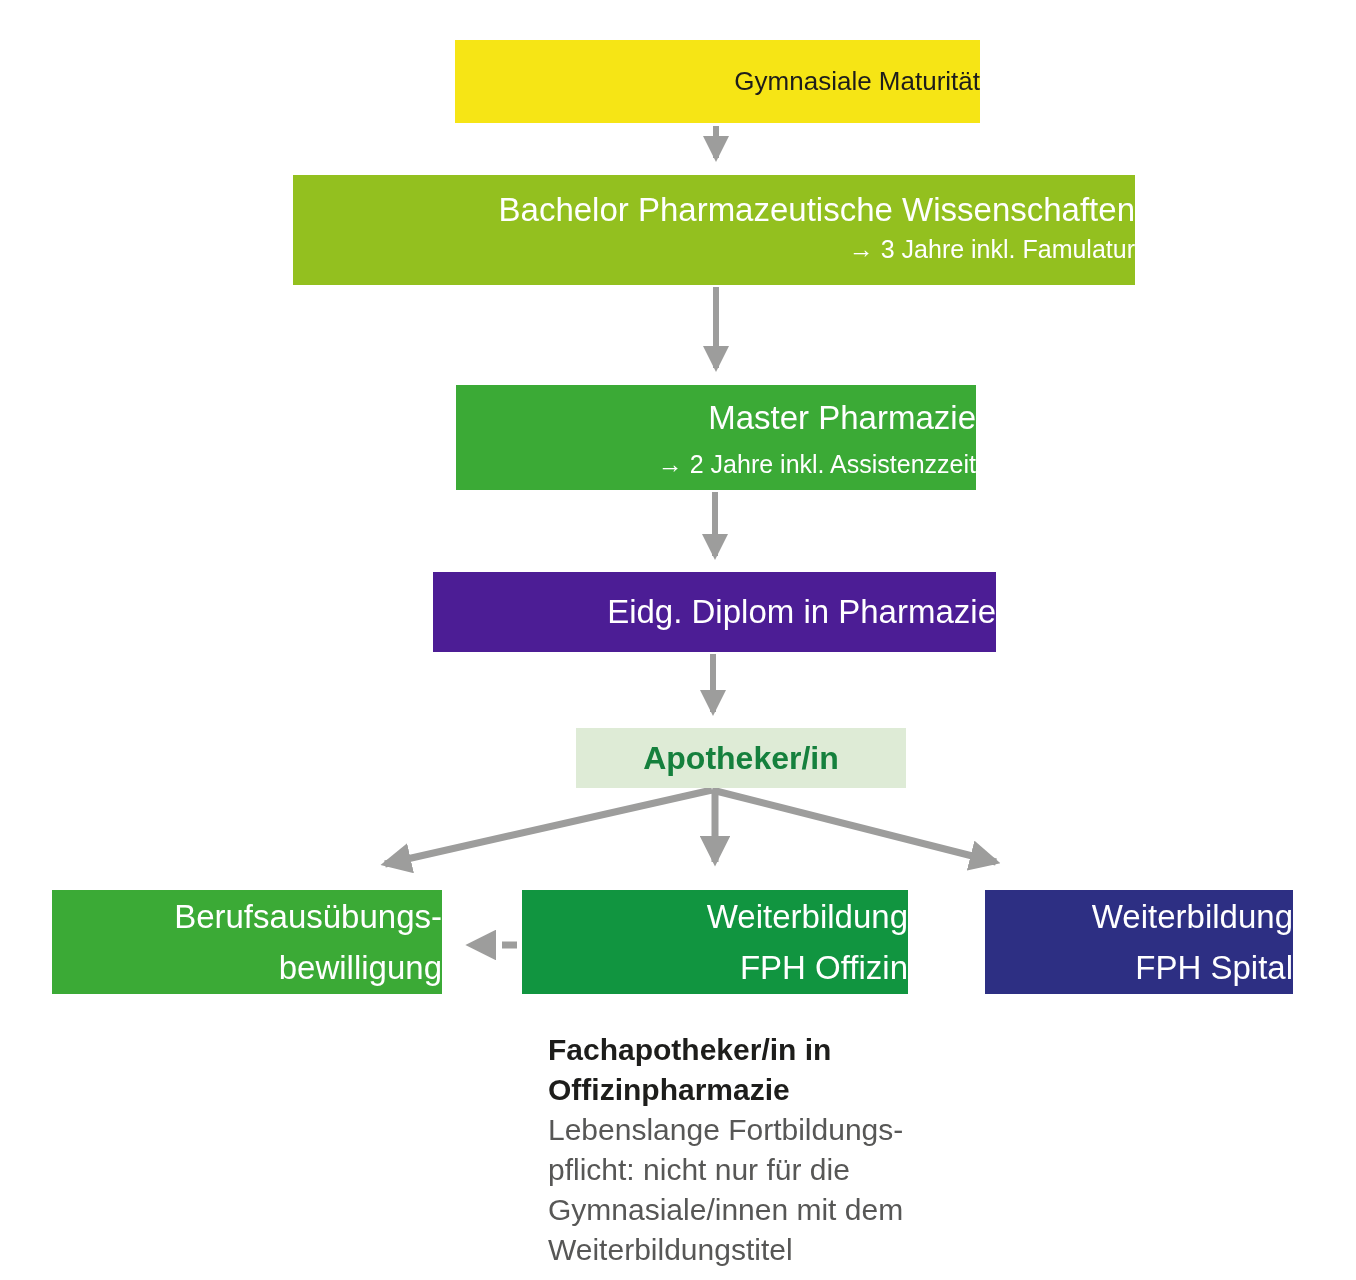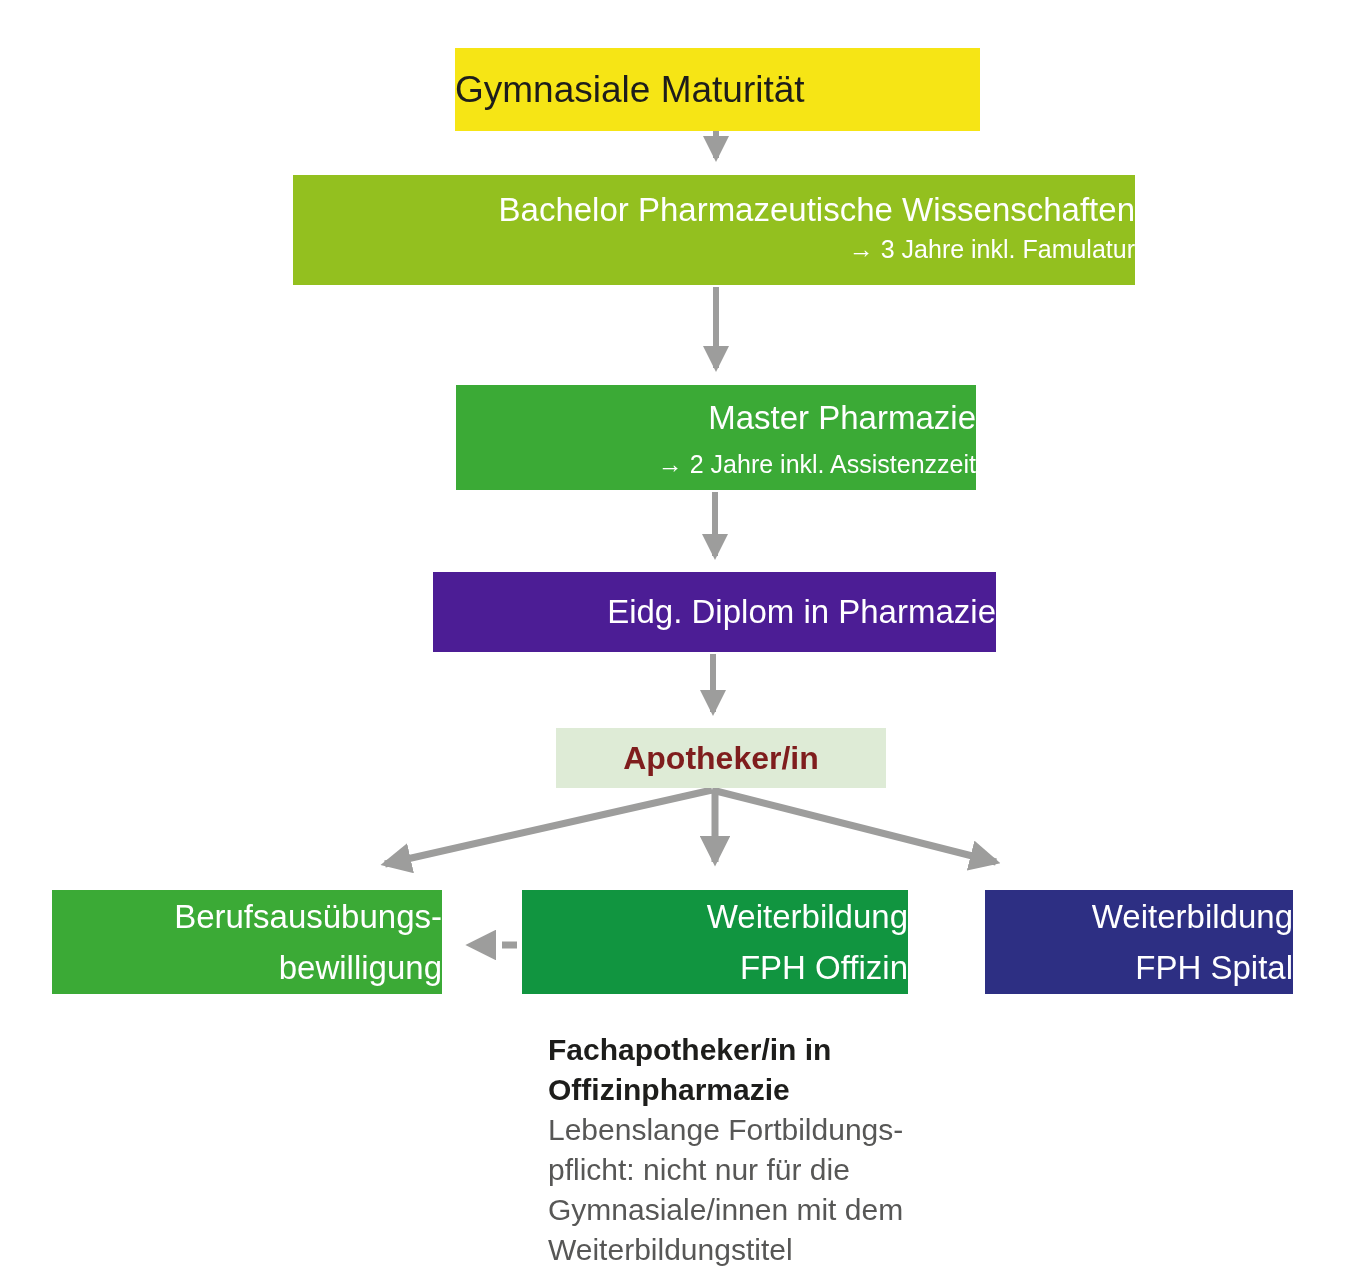--- a/index.html
+++ b/index.html
@@ -11,40 +11,39 @@
     font-family:"Liberation Sans", sans-serif;
     overflow:hidden;
   }
   .arrows{position:absolute;left:0;top:0;width:1356px;height:1280px;pointer-events:none;}
   .box{position:absolute;box-sizing:border-box;display:flex;flex-direction:column;justify-content:center;align-items:flex-end;}
   .box .title{font-size:33px;line-height:44px;}
   .box .subtitle{font-size:25px;line-height:34px;}
 
   .node-maturitaet{
     left:455px;top:40px;width:525px;height:83px;
-    background:#F6E515;color:#1D1D1B;align-items:flex-start;
-    font-size:37px;
-    margin-top:8px;
+    background:#F6E515;color:#1D1D1B;align-items:flex-end;
+    font-size:26px;
   }
   .node-bachelor{
     left:293px;top:175px;width:842px;height:110px;
     background:#93C01F;color:#ffffff;padding-left:38px;justify-content:flex-start;padding-top:13px;
   }
   .node-master{
     left:456px;top:385px;width:520px;height:105px;
     background:#3BAA36;color:#ffffff;padding-left:18px;justify-content:flex-start;padding-top:11px;gap:7px;
   }
   .node-diplom{
     left:433px;top:572px;width:563px;height:80px;
     background:#4c1d95;color:#ffffff;padding-left:30px;
     font-size:33px;
   }
   .node-apotheker{
-    left:556px;top:728px;width:330px;height:60px;
-    background:#DEEBD6;color:#7f1d1d;align-items:center;
+    left:576px;top:728px;width:330px;height:60px;
+    background:#DEEBD6;color:#15803d;align-items:center;
     font-size:32px;font-weight:bold;
   }
   .node-berufs{
     left:52px;top:890px;width:390px;height:104px;
     background:#3BAA36;color:#ffffff;padding-left:24px;
     font-size:33px;line-height:51px;
   }
   .node-offizin{
     left:522px;top:890px;width:386px;height:104px;
     background:#119540;color:#ffffff;padding-left:26px;

